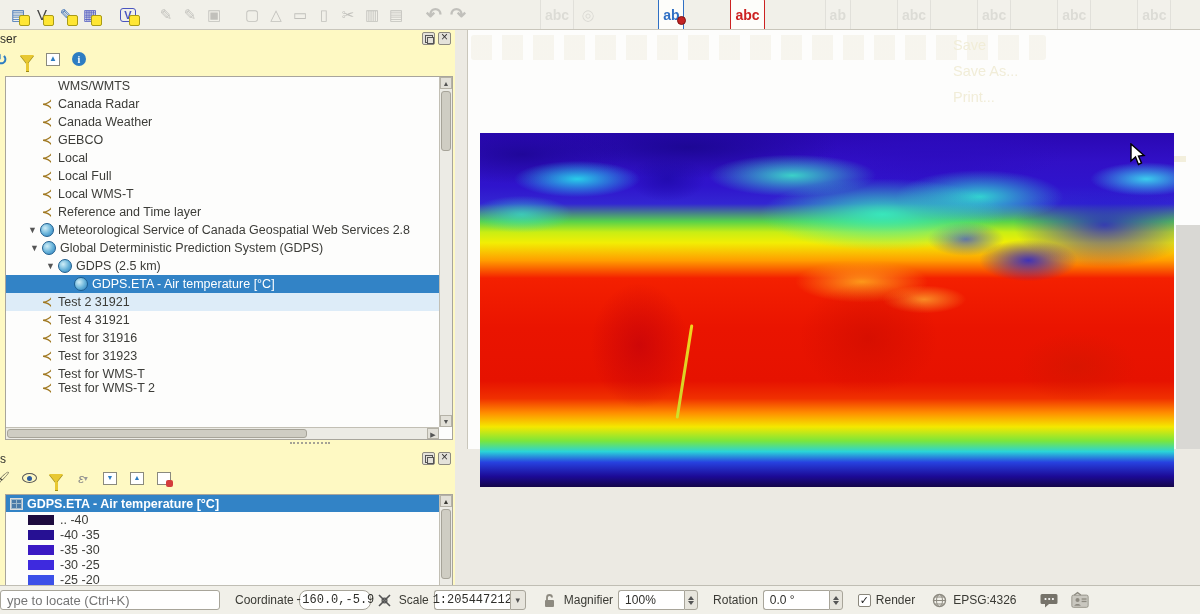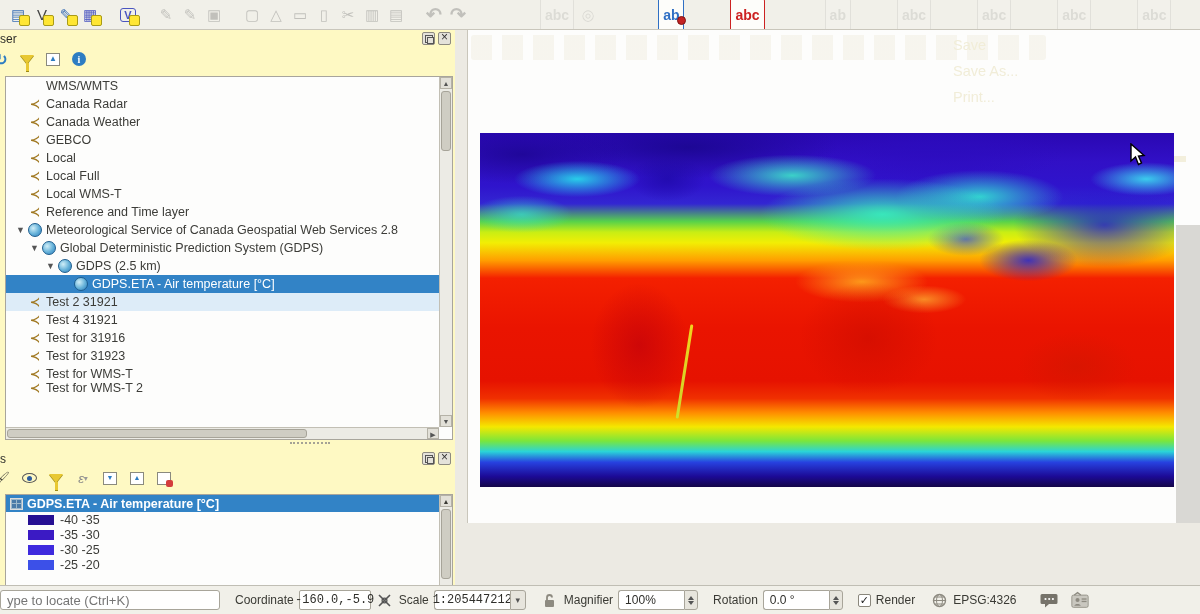--- a/index.html
+++ b/index.html
@@ -37,21 +37,21 @@
   .funnel { width:0; height:0; border-left:7px solid transparent; border-right:7px solid transparent; border-top:9px solid #e8c832; position:relative; filter:drop-shadow(0 1px 0 #9c8a16); }
   .funnel::after { content:""; position:absolute; left:-1.5px; top:-1px; width:3px; height:8px; background:#e8c832; }
   .info-c { width:14px; height:14px; border-radius:50%; background:#2d7dc2; color:#fff; font-size:10px; font-weight:bold; display:flex; align-items:center; justify-content:center; font-family:"Liberation Serif",serif; }
   .refresh { color:#2d7dc2; font-size:16px; font-weight:bold; margin-left:-8px; }
   .collapse-t { width:14px; height:13px; border:1px solid #8a8a7e; background:#fff; position:relative; }
   .collapse-t::after { content:"▲"; position:absolute; left:2px; top:0px; font-size:8px; color:#2d7dc2; }
 
   .treebox { position:absolute; left:5px; right:2px; top:46px; bottom:145px; background:#fdfdfc; border:1px solid #a8a59c; overflow:hidden; }
   .trow { height:18px; display:flex; align-items:center; white-space:nowrap; color:#3c3c38; font-size:12.5px; }
   .trow .arrow { width:13px; text-align:center; font-size:9px; color:#555; flex:0 0 auto; }
-  .lvl0 { padding-left:8px; } .lvl1 { padding-left:22px; } .lvl2 { padding-left:38px; } .lvl3 { padding-left:54px; }
+  .lvl0 { padding-left:20px; } .lvl1 { padding-left:22px; } .lvl2 { padding-left:38px; } .lvl3 { padding-left:54px; }
   .tico { width:16px; flex:0 0 auto; display:inline-flex; align-items:center; justify-content:center; }
   .tico.wms::before { content:"≺"; color:#a07820; font-weight:bold; font-size:12px; }
   .tico.globe { }
   .tico.globe::before { content:""; width:12px; height:12px; border-radius:50%; border:1px solid #1d5e8f; background:radial-gradient(circle at 35% 35%, #cfeef8, #63b0d8 55%, #2e7dbe); }
   .tico.noneico::before { content:""; }
   .trow .lbl { padding-left:3px; }
   .trow.selected { background:#3283c6; color:#fff; }
   .trow.hoverrow { background:#ddecf8; }
   .trow.cutrow { height:10px; overflow:hidden; }
   .vscroll { position:absolute; right:0; top:0; bottom:12px; width:13px; background:#ecebe5; border-left:1px solid #c2bfb4; }
@@ -77,21 +77,21 @@
   .boxarrow.up::after { content:"▲"; position:absolute; left:2.5px; top:1px; font-size:7px; color:#2d7dc2; }
   .boxarrow.rem::after { content:""; position:absolute; right:-3px; bottom:-3px; width:7px; height:7px; background:#d43c3c; border-radius:2px; }
   .listbox { position:absolute; left:5px; right:2px; top:44px; bottom:0; background:#fdfdfc; border:1px solid #a8a59c; border-bottom:none; overflow:hidden; }
   .layer-row { height:17px; background:#3283c6; color:#fff; font-weight:bold; display:flex; align-items:center; font-size:12.5px; position:relative; }
   .layer-row .grid { width:13px; height:12px; margin:0 4px 0 4px; background:linear-gradient(#9db8cc 0 0) 0 0/100% 1px no-repeat, linear-gradient(#9db8cc 0 0) 0 50%/100% 1px no-repeat, linear-gradient(#9db8cc 0 0) 0 100%/100% 1px no-repeat, linear-gradient(90deg,#9db8cc 0 0) 0 0/1px 100% no-repeat, linear-gradient(90deg,#9db8cc 0 0) 50% 0/1px 100% no-repeat, linear-gradient(90deg,#9db8cc 0 0) 100% 0/1px 100% no-repeat, #4a7aa8; border:1px solid #ddd; }
   .legend-row { height:15px; display:flex; align-items:center; font-size:12.5px; color:#3c3c38; }
   .legend-row .sw { width:26px; height:10px; margin:0 6px 0 22px; flex:0 0 auto; }
   .lvscroll { position:absolute; right:0; top:0; bottom:0; width:13px; background:#ecebe5; border-left:1px solid #c2bfb4; }
 
   
-  .canvas { position:absolute; left:467px; top:30px; width:733px; height:493px; background:#fdfdfc; border-left:1px solid #c9c6bb; }
+  .canvas { position:absolute; left:467px; top:30px; width:733px; height:419px; background:#fdfdfc; border-left:1px solid #c9c6bb; }
   .ghost-toolbar { position:absolute; left:3px; top:5px; width:575px; height:25px; opacity:.5; background:repeating-linear-gradient(90deg, rgba(208,196,152,.28) 0 21px, transparent 21px 31px); border-radius:3px; }
   .ghost-menu { position:absolute; left:485px; top:2px; width:230px; }
   .ghost-menu .gm-item { color:#f1edd8; font-size:14.5px; height:26px; line-height:26px; }
   .gray-strip { position:absolute; right:0; top:195px; width:24px; bottom:0; background:#d9d8d4; }
   .map { position:absolute; left:12px; top:103px; width:694px; height:354px;
     background:
       radial-gradient(ellipse 90px 26px at 14% 13%, rgba(40,215,235,.95), transparent 70%),
       radial-gradient(ellipse 120px 30px at 45% 12%, rgba(60,230,200,.9), transparent 70%),
       radial-gradient(ellipse 170px 50px at 58% 23%, rgba(56,235,190,.95), transparent 72%),
       radial-gradient(ellipse 120px 38px at 72% 18%, rgba(50,228,210,.9), transparent 70%),
@@ -114,21 +114,21 @@
         #58d24a 25%, #c8ee14 28%, #f2ee04 31%, #ff9e00 36%, #f42000 41%,
         #ea1400 55%, #e61200 70%, #f03000 75%, #ff8c00 79%, #f4e800 83%,
         #7ae63c 87%, #2ad4d8 90%, #2742e0 93%, #1c0a96 97%, #140648 100%);
   }
   .andes { position:absolute; left:29.2%; top:54%; width:3px; height:95px; background:linear-gradient(#f2e820, #c8e830); transform:rotate(9deg); opacity:.9; border-radius:2px; }
   .cursor { position:absolute; left:662px; top:113px; }
 
   
   .statusbar { position:absolute; left:0; bottom:0; width:1200px; height:29px; background:#f1f0e9; border-top:1px solid #c0beb4; display:flex; align-items:center; font-size:12px; color:#3a3a34; padding:0 4px 0 0; gap:5px; }
   .locator { width:220px; height:20px; border:1px solid #a8a59a; border-radius:3px; background:#fff; color:#8a887e; padding:0 6px; font-size:13px; font-family:"Liberation Sans",sans-serif; }
-  .sb-field { height:20px; border:1px solid #a8a59a; border-radius:2px; background:#fff; display:flex; align-items:center; justify-content:center; padding:0 6px; color:#2e2e2a; }
+  .sb-field { height:20px; border:1px solid #a8a59a; border-radius:8px; background:#fff; display:flex; align-items:center; justify-content:center; padding:0 6px; color:#2e2e2a; }
   .coord-box { width:72px; }
   .scale-box { width:76px; border-radius:3px 0 0 3px; border-right:none; }
   .drop-btn { width:16px; height:20px; border:1px solid #a8a59a; border-radius:0 3px 3px 0; background:#e7e5dd; display:flex; align-items:center; justify-content:center; }
   .drop-btn::after { content:"▾"; font-size:9px; color:#555; }
   .spin-box { width:66px; justify-content:flex-start; border-right:none; border-radius:3px 0 0 3px; }
   .spin { width:14px; height:20px; border:1px solid #a8a59a; border-radius:0 3px 3px 0; background:#e7e5dd; display:flex; flex-direction:column; align-items:center; justify-content:center; gap:1px; }
   .spin i { width:0; height:0; border-left:3px solid transparent; border-right:3px solid transparent; }
   .spin i.u { border-bottom:4px solid #555; } .spin i.d { border-top:4px solid #555; }
   .chk { width:13px; height:13px; border:1px solid #8a877c; background:#fff; border-radius:2px; display:flex; align-items:center; justify-content:center; font-size:11px; color:#222; }
   .sb-gap { margin-left:10px; }
@@ -454,20 +454,24 @@
           <span class="boxarrow rem"></span>
         </span>
     </div>
     <div class="listbox">
       <div class="layer-row">
         <span class="grid"></span>
         <span>GDPS.ETA - Air temperature [°C]</span>
       </div>
       <div>
 
+          <div class="legend-row">
+            <span class="sw" style="background: rgb(29, 11, 62);"></span>
+            <span>.. -40</span>
+          </div>
 
           <div class="legend-row">
             <span class="sw" style="background: rgb(38, 16, 147);"></span>
             <span>-40 -35</span>
           </div>
 
           <div class="legend-row">
             <span class="sw" style="background: rgb(59, 26, 196);"></span>
             <span>-35 -30</span>
           </div>

